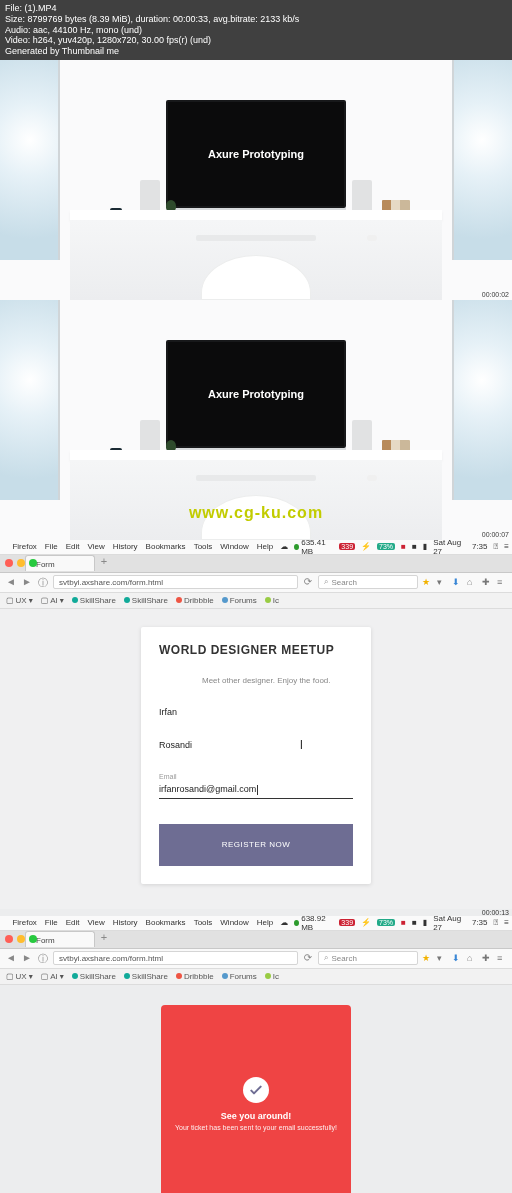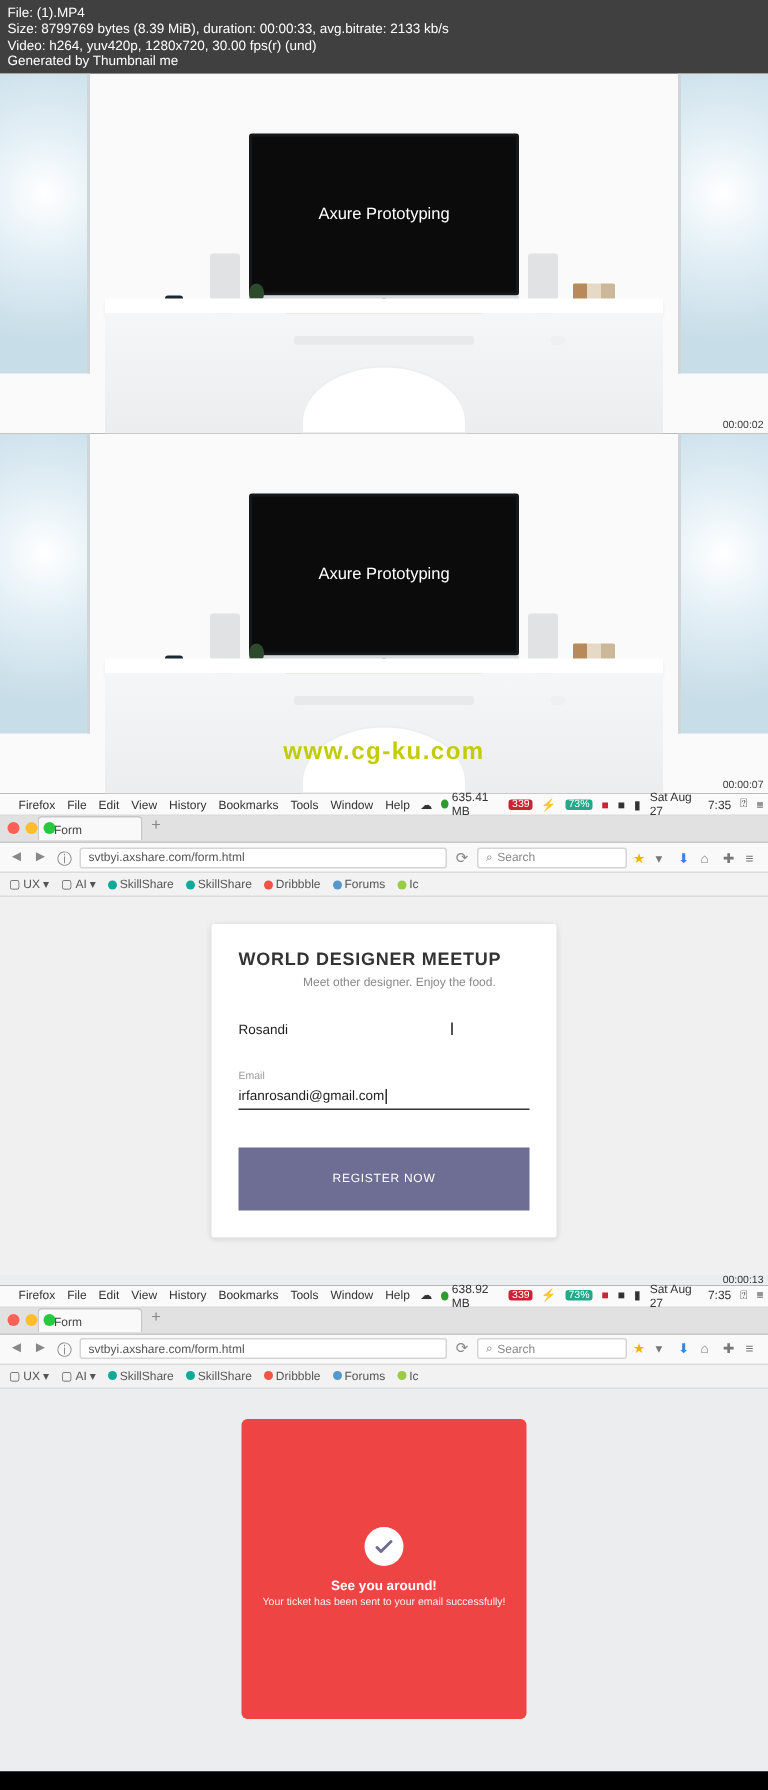--- a/index.html
+++ b/index.html
@@ -14,21 +14,21 @@
 .window-left { left: 0; }
 .window-right { right: 0; }
 .window-frame { position: absolute; top: 0; bottom: 0; width: 2px; background: #d0d5d8; }
 .window-left .window-frame { right: 0; }
 .window-right .window-frame { left: 0; }
 
 .desk { position: absolute; left: 70px; right: 70px; top: 150px; height: 10px; background: #fff; box-shadow: 0 2px 3px rgba(0,0,0,0.05); }
 .desk-front { position: absolute; left: 70px; right: 70px; top: 160px; bottom: 0; background: linear-gradient(#f5f6f7, #ecedef); }
 
 .monitor { position: absolute; left: 50%; transform: translateX(-50%); top: 40px; width: 180px; }
-.monitor-screen { width: 180px; height: 108px; background: #0b0b0c; border: 2px solid #17181a; border-radius: 2px; display: flex; align-items: center; justify-content: center; font-size: 11px; font-weight: normal; color: #fff; }
+.monitor-screen { width: 180px; height: 108px; background: #0b0b0c; border: 2px solid #17181a; border-radius: 2px; display: flex; align-items: center; justify-content: center; font-size: 11px; font-weight: bold; color: #fff; }
 .monitor-chin { width: 180px; height: 10px; background: #d8dbdd; border-radius: 0 0 2px 2px; display: flex; align-items: center; justify-content: center; }
 .apple-logo { width: 6px; height: 6px; background: #555; border-radius: 50% 50% 45% 45%; }
 .stand { width: 130px; height: 16px; margin: 0 auto; background: #d4b78f; border-radius: 3px; position: relative; top: -1px; }
 .keyboard { position: absolute; left: 50%; transform: translateX(-50%); top: 175px; width: 120px; height: 6px; background: #e8e9ea; border-radius: 2px; }
 
 .speaker { position: absolute; top: 120px; width: 20px; height: 40px; background: #e1e2e3; border-radius: 2px; }
 .speaker.left { left: 140px; }
 .speaker.right { right: 140px; }
 .cup { position: absolute; left: 110px; top: 148px; width: 12px; height: 10px; background: #1a2a33; border-radius: 2px; }
 .mouse { position: absolute; right: 135px; top: 175px; width: 10px; height: 6px; background: #f0f0f0; border-radius: 4px; }
@@ -73,21 +73,21 @@
 .ti.dl { color: #3a87d6; }
 
 .bookmarks { height: 16px; background: #f2f2f2; display: flex; align-items: center; gap: 8px; padding: 0 6px; font-size: 8px; color: #555; border-bottom: 1px solid #dcdcdc; }
 .bookmarks .bm { display: flex; align-items: center; gap: 2px; }
 .bookmarks .dot { width: 6px; height: 6px; border-radius: 50%; }
 
 
 .page-content { width: 512px; background: #f0f0f1; padding: 18px 0 25px 0; display: flex; justify-content: center; position: relative; }
 
 .card-form { width: 230px; background: #fff; border-radius: 2px; box-shadow: 0 1px 4px rgba(0,0,0,0.12); padding: 16px 18px 18px 18px; color: #222; }
-.card-form h2 { font-size: 12px; font-weight: 600; color: #333; margin-bottom: 4px; letter-spacing: 0.5px; }
+.card-form h2 { font-size: 12px; font-weight: 600; color: #333; margin-bottom: 19px; letter-spacing: 0.5px; }
 .card-form .subtitle { font-size: 8px; color: #888; margin-bottom: 22px; padding-left: 43px; }
 .field { margin-bottom: 20px; position: relative; }
 .field .value { font-size: 9px; color: #222; padding-bottom: 3px; }
 .field .cursor { display: inline-block; width: 1px; height: 10px; background: #333; vertical-align: middle; margin-left: 1px; }
 .field.underlined { border-bottom: 1px solid #333; }
 .field .label { font-size: 7px; color: #999; margin-bottom: 4px; }
 .register-btn { width: 100%; height: 42px; background: #6e6d93; color: #fff; border: none; font-size: 8px; font-weight: normal; letter-spacing: 0.5px; cursor: pointer; margin-top: 5px; }
 
 
 .page-content-2 { width: 512px; background: #ecedee; padding: 20px 0 35px 0; display: flex; justify-content: center; }
@@ -98,20 +98,21 @@
 .card-success .t2 { font-size: 7px; opacity: 0.9; line-height: 1.3; }
 
 .wrapper { position: relative; }
 </style>
 </head>
 <body>
 
 <div class="info-block">
   <div>File:  (1).MP4</div>
   <div>Size: 8799769 bytes (8.39 MiB), duration: 00:00:33, avg.bitrate: 2133 kb/s</div>
+  <div>Audio: aac, 44100 Hz, mono (und)</div>
   <div>Video: h264, yuv420p, 1280x720, 30.00 fps(r) (und)</div>
   <div>Generated by Thumbnail me</div>
 </div>
 
 <div class="photo-section">
   <div class="window-left">
       <div class="window-frame"></div>
     </div>
   <div class="window-right">
       <div class="window-frame"></div>
@@ -264,20 +265,23 @@
   <span class="bm">
         <span class="dot" style="background:#9c4"></span>
         <span>Ic</span>
       </span>
 </div>
 
 <div class="page-content">
   <div class="card-form">
     <h2>WORLD DESIGNER MEETUP</h2>
     <div class="subtitle">Meet other designer. Enjoy the food.</div>
+    <div class="field">
+      <div class="value">Irfan</div>
+    </div>
     <div class="field" style="position:relative">
       <div class="value">Rosandi</div>
       <span style="position:absolute; right:50px; top:-2px; font-size:12px; color:#333;">I</span>
     </div>
     <div class="field underlined">
       <div class="label">Email</div>
       <div class="value"><span>irfanrosandi@gmail.com</span><span class="cursor"></span></div>
     </div>
     <button class="register-btn"><span>REGISTER NOW</span></button>
   </div>

